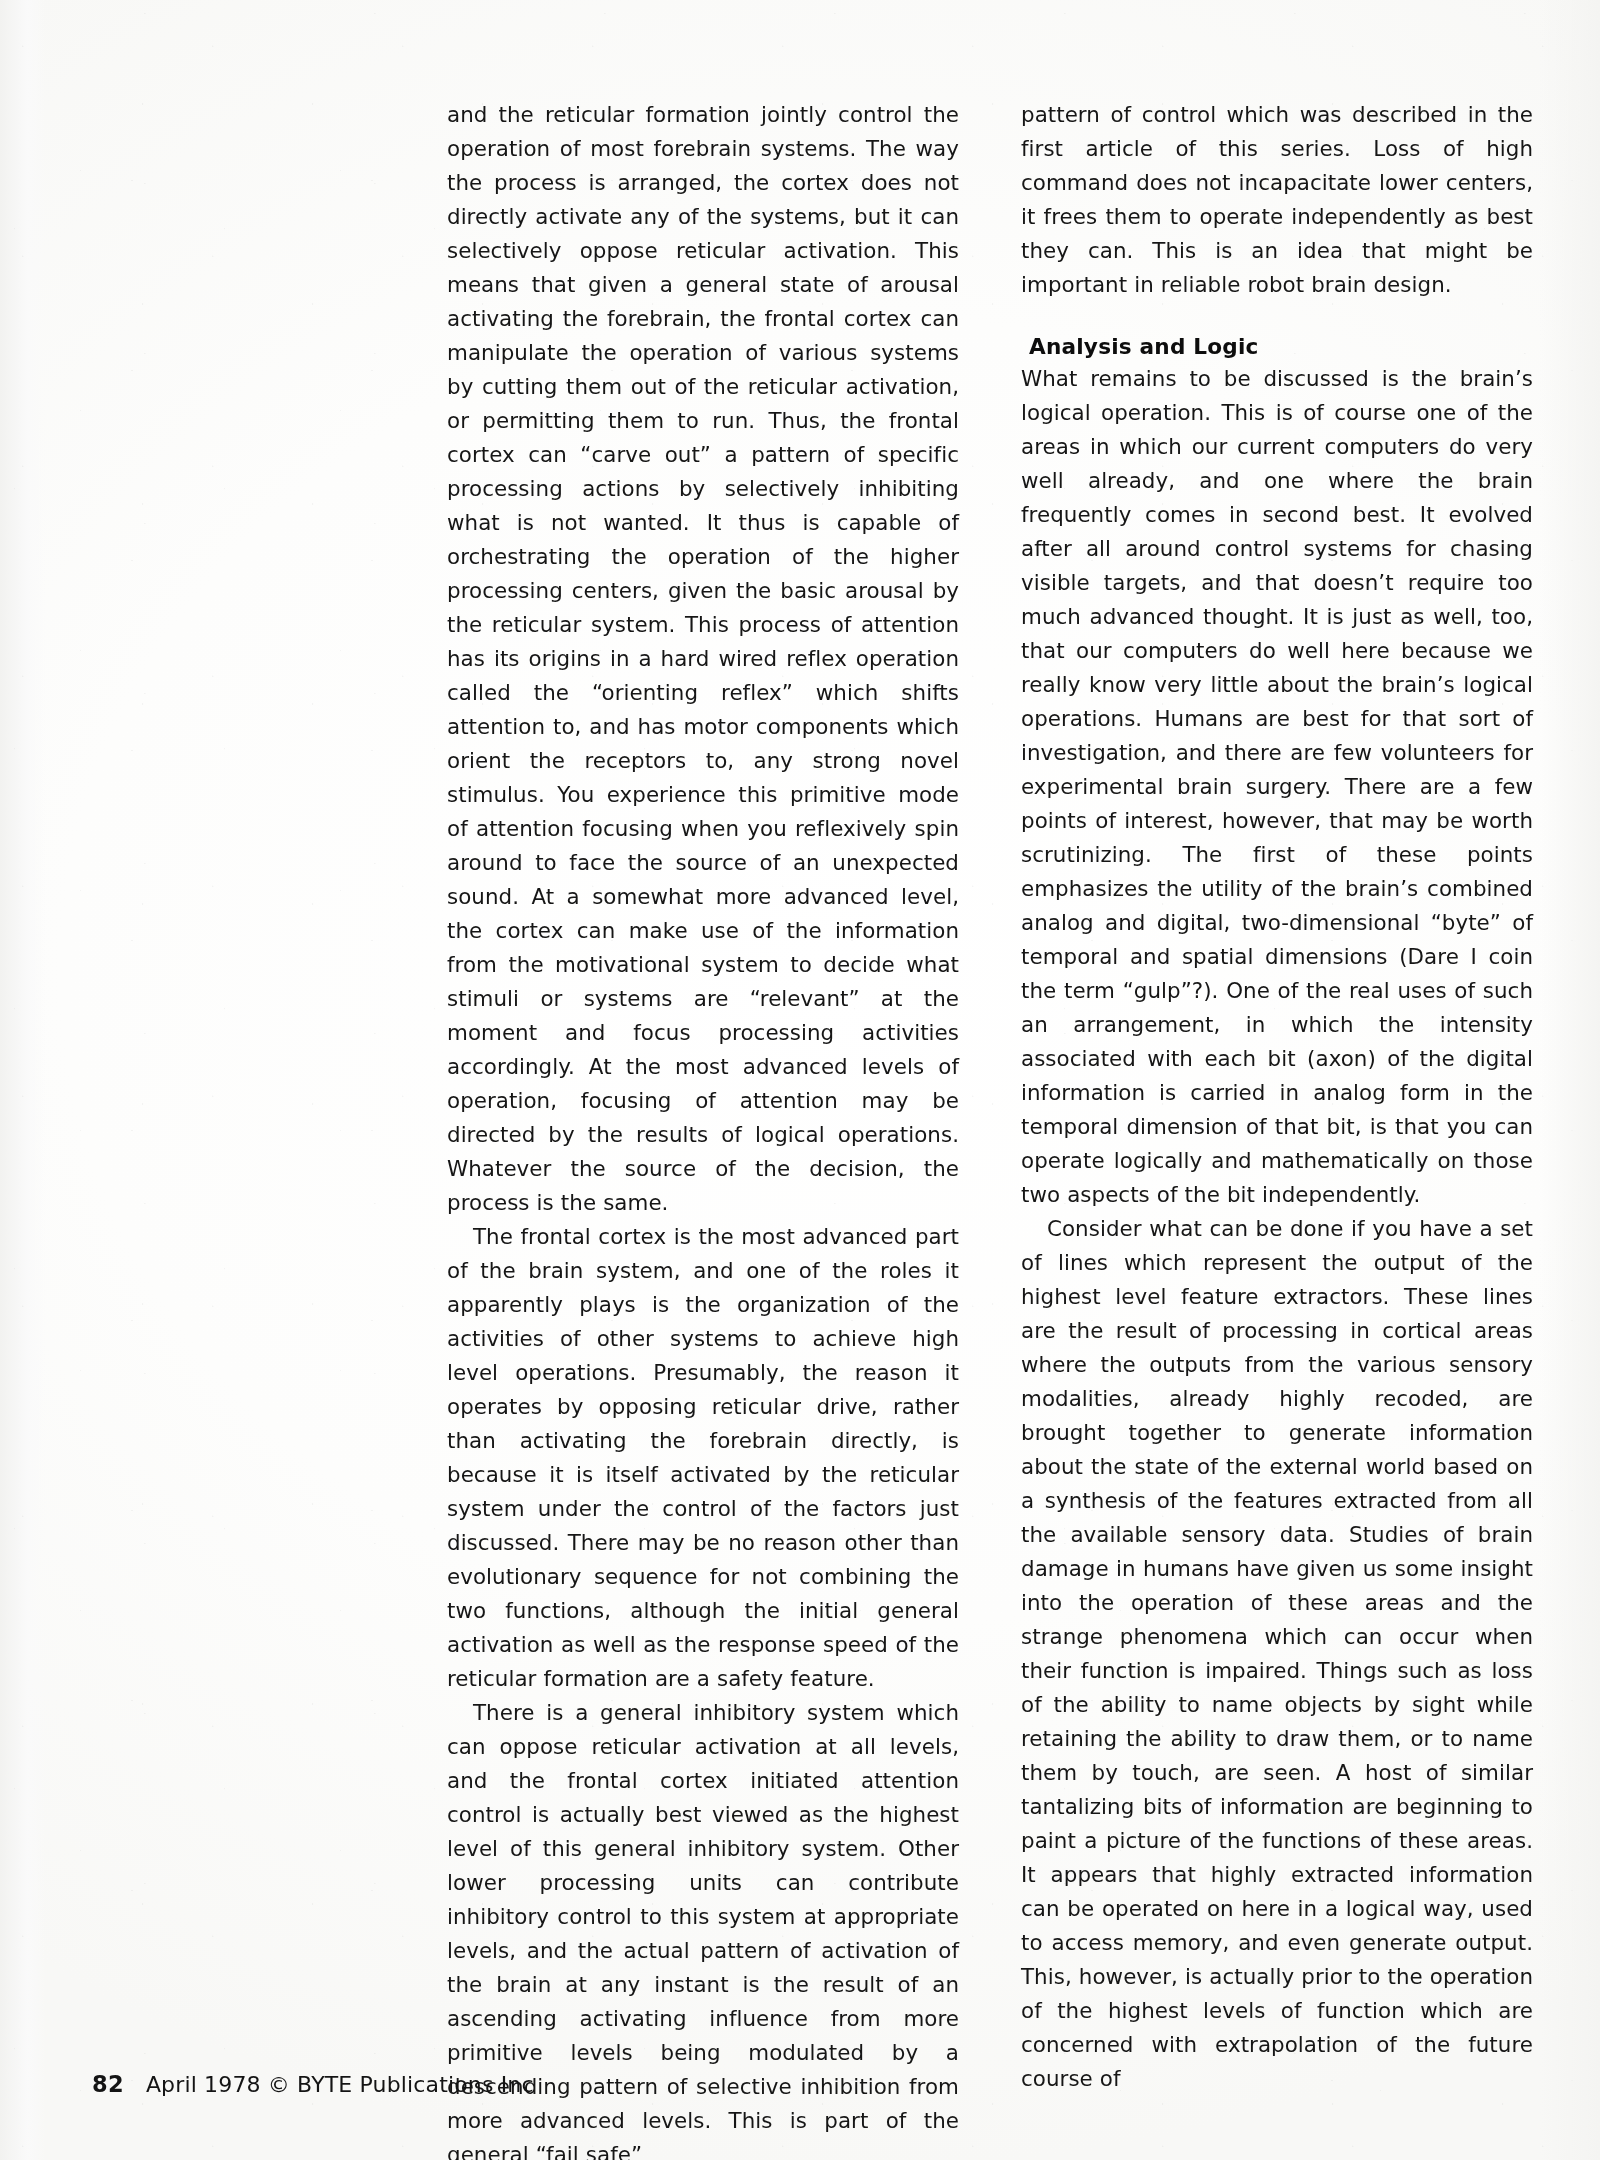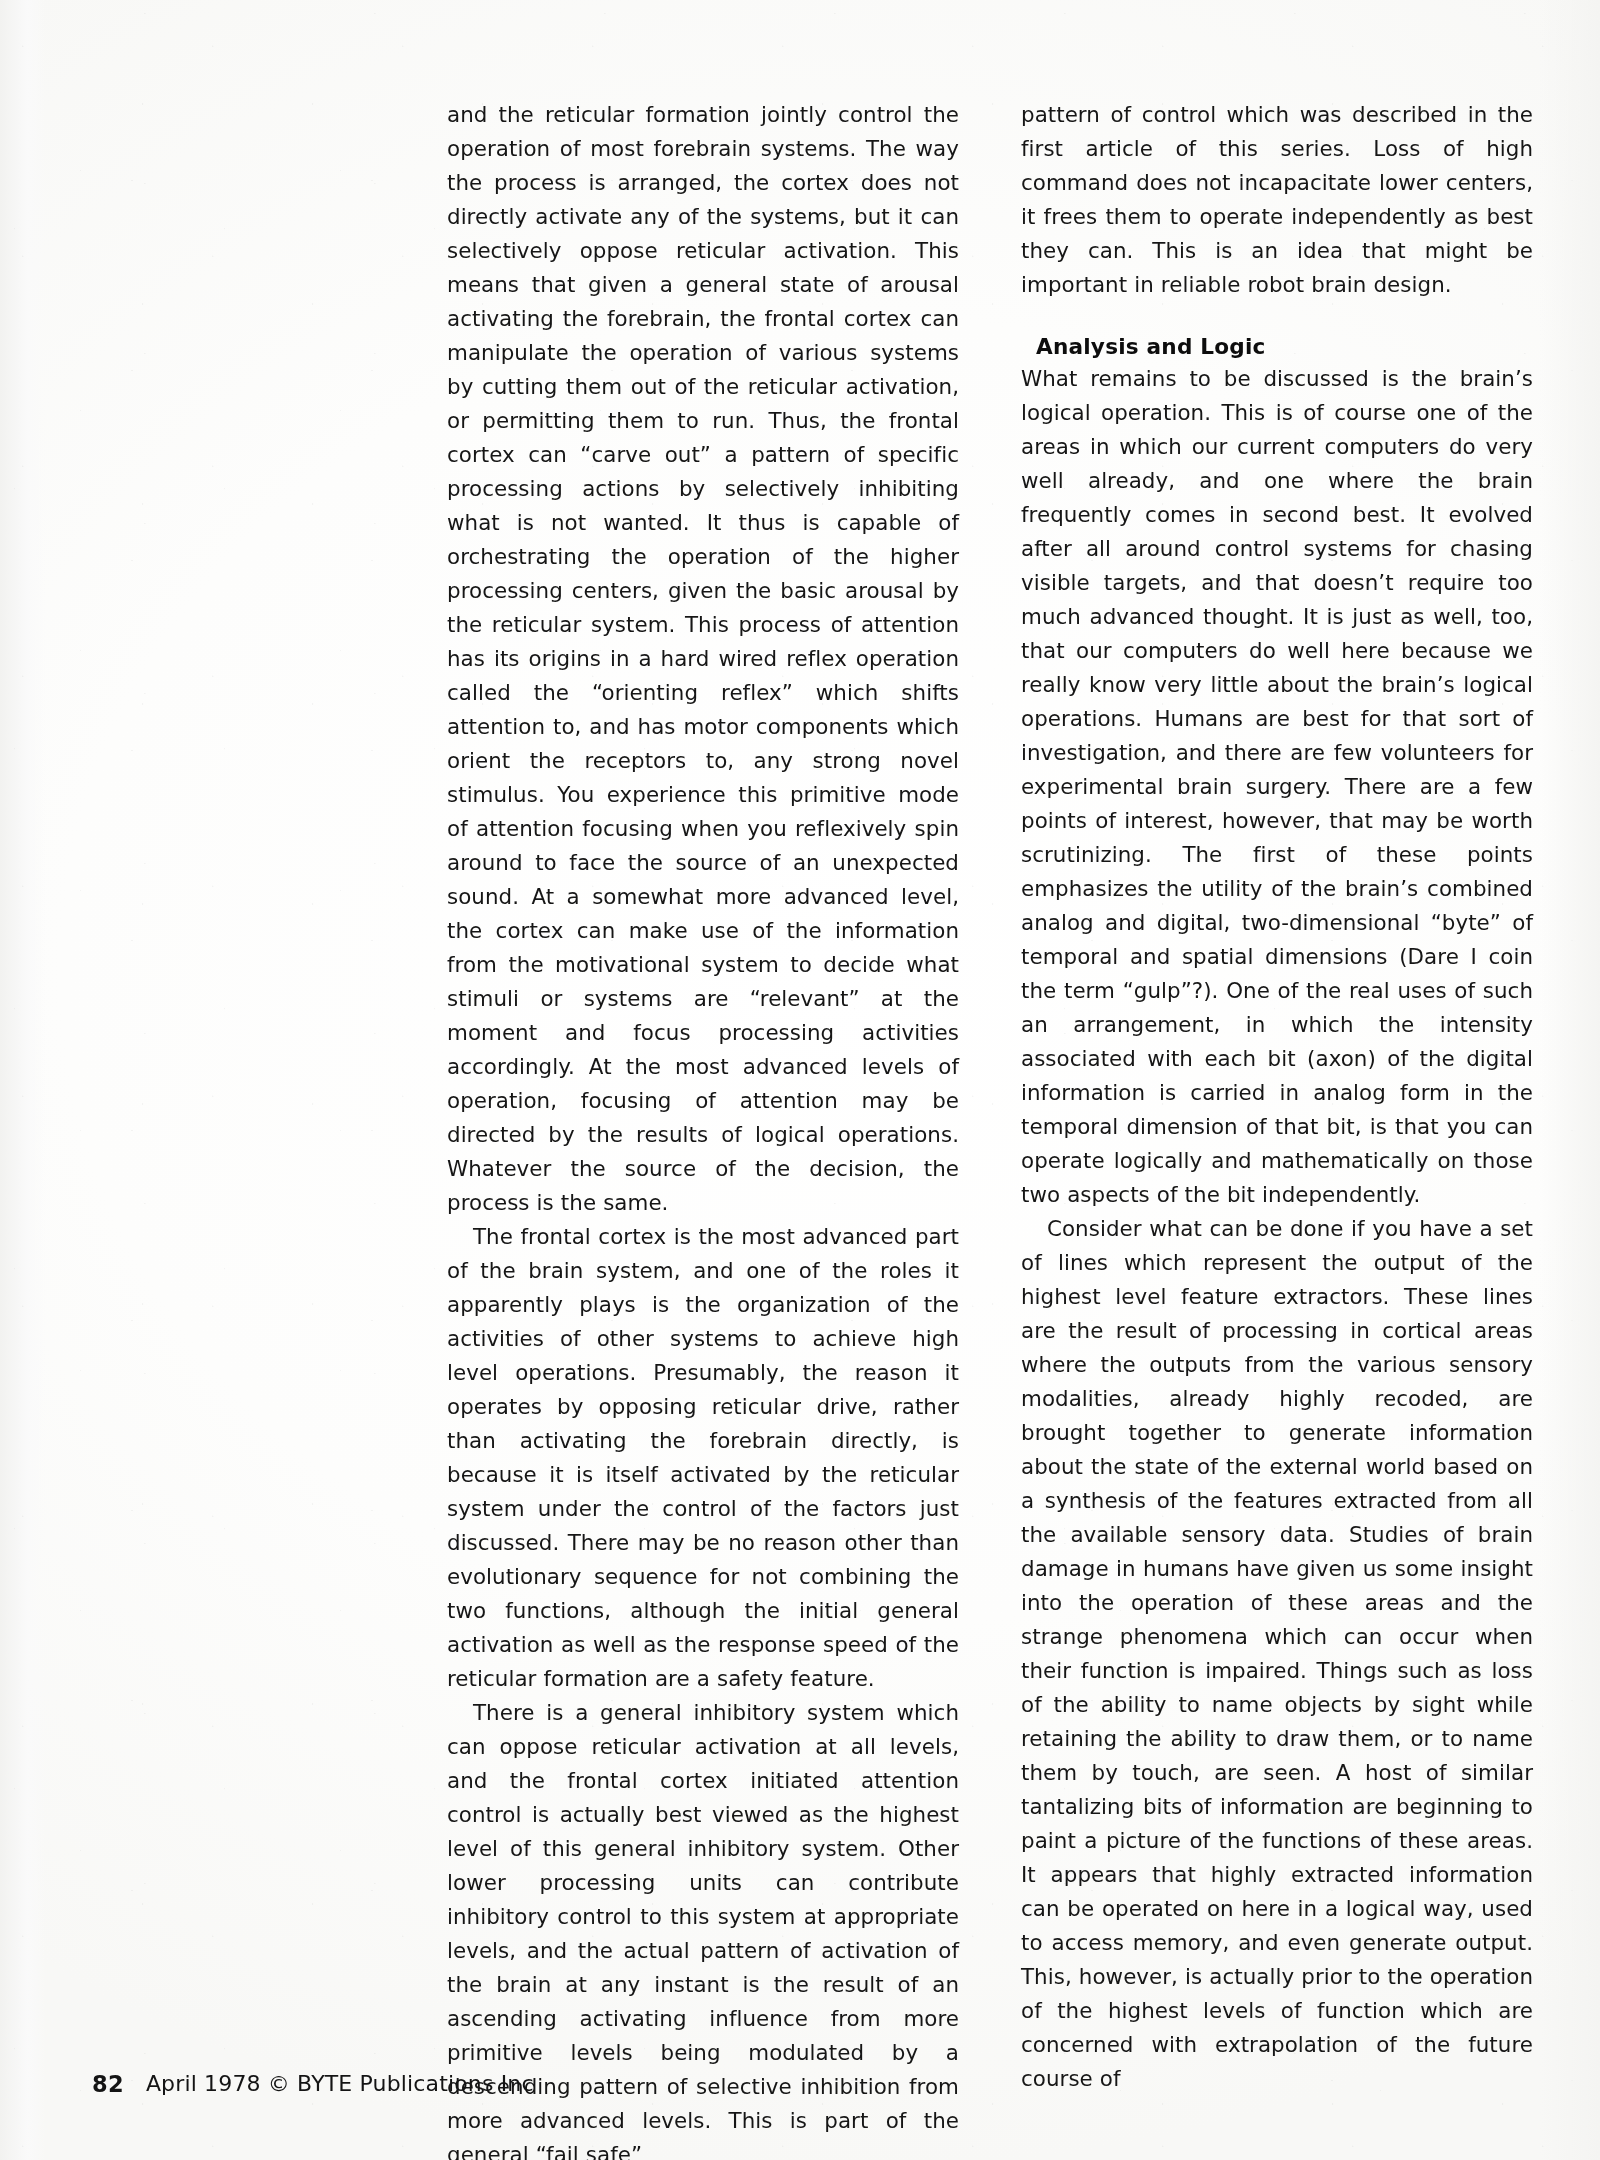--- a/index.html
+++ b/index.html
@@ -76,32 +76,32 @@
   .no-indent { text-indent: 0 !important; }
 
   
   .section-heading {
     font-family: "DejaVu Sans", "Liberation Sans", sans-serif;
     font-size: 21.6px;
     line-height: 30.45px;
     font-weight: bold;
     color: #0d0d0d;
     letter-spacing: 0.2px;
-    margin: 30px 0 0 15px;
+    margin: 30px 0 0 8px;
     text-align: left;
   }
   .after-heading { margin-top: 0; }
 
   
   #footer {
     position: absolute;
     left: 92px;
     top: 2071px;
     display: flex;
-    align-items: flex-start;
+    align-items: center;
     gap: 22px;
     color: #141414;
   }
   #footer .page-number {
     font-family: "DejaVu Sans", "Liberation Sans", sans-serif;
     font-weight: bold;
     font-size: 22.5px;
     letter-spacing: 0.3px;
   }
   #footer .credit {

